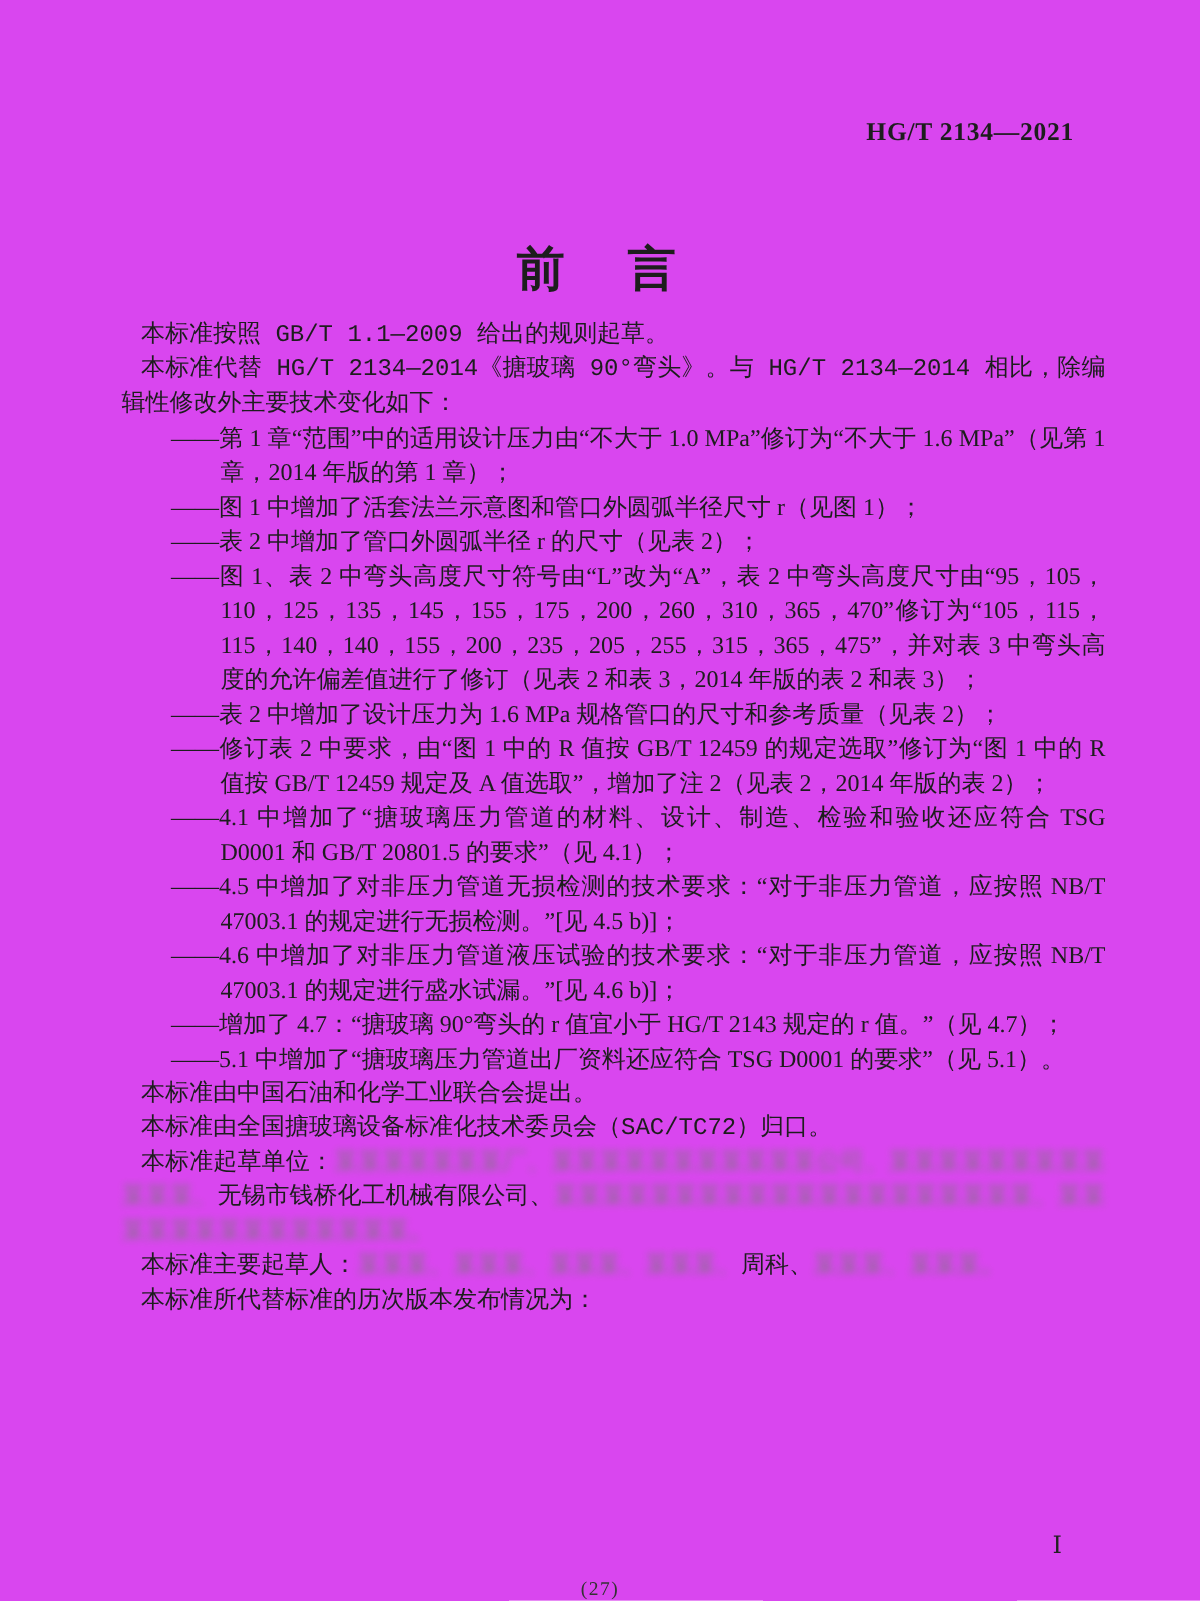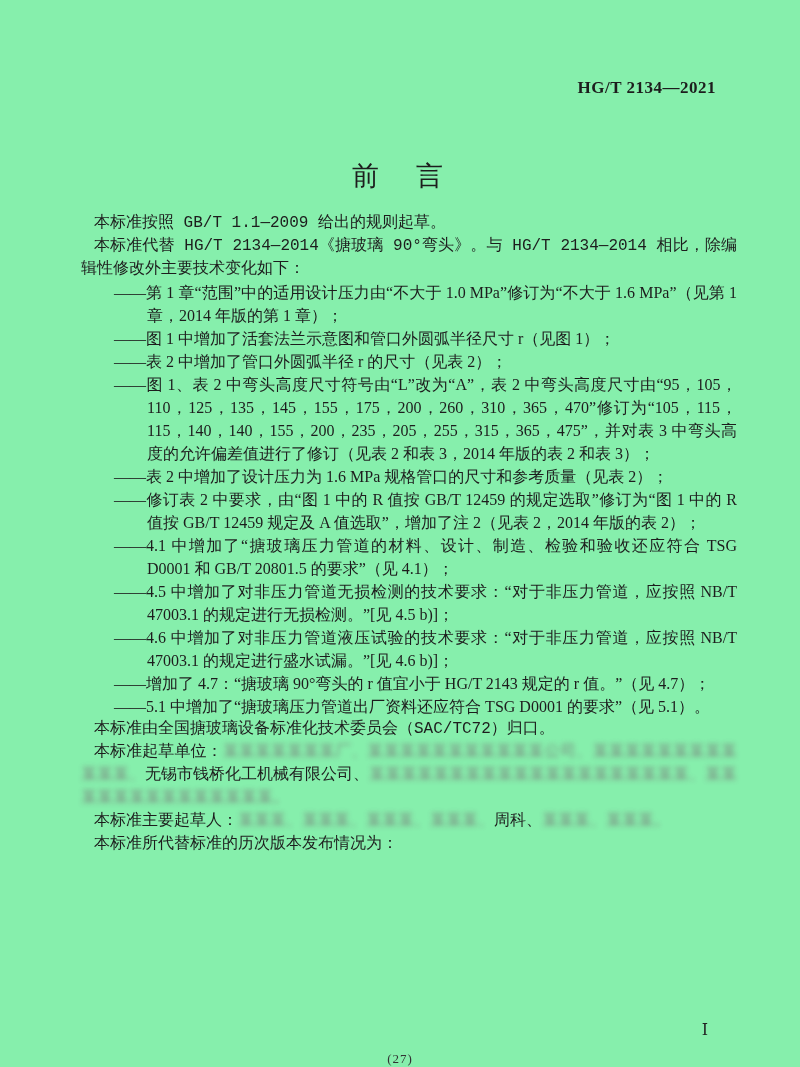--- a/index.html
+++ b/index.html
@@ -1,39 +1,39 @@
 <!DOCTYPE html>
 <html><head>
 <meta charset="utf-8">
 <style>
   html,body{margin:0;padding:0;}
   body{background:#ffffff;}
   .page{
     position:relative;
     width:800px;height:1067px;
-    background:#86efac;
+    background:#d946ef;
     overflow:hidden;
     font-family:"Liberation Serif","DejaVu Serif",serif;
     color:#1d1d1d;
   }
   .standard-number{
     position:absolute;
     top:78px;right:84px;
     font-size:17px;
     font-weight:bold;
     letter-spacing:.5px;
     white-space:nowrap;
   }
   .doc-title{
     position:absolute;
     top:158px;left:0;right:0;
     margin:0;
     text-align:center;
-    font-size:27px;
-    font-weight:normal;
+    font-size:32px;
+    font-weight:bold;
     letter-spacing:5px;
     white-space:pre;
   }
   .body-text{
     position:absolute;
     top:212px;left:81px;
     width:656px;
     font-size:16px;
     line-height:23px;
     text-align:justify;
@@ -76,20 +76,21 @@
       <div class="item"><span>——图 1 中增加了活套法兰示意图和管口外圆弧半径尺寸 r（见图 1）；</span></div>
       <div class="item"><span>——表 2 中增加了管口外圆弧半径 r 的尺寸（见表 2）；</span></div>
       <div class="item"><span>——图 1、表 2 中弯头高度尺寸符号由“L”改为“A”，表 2 中弯头高度尺寸由“95，105，110，125，135，145，155，175，200，260，310，365，470”修订为“105，115，115，140，140，155，200，235，205，255，315，365，475”，并对表 3 中弯头高度的允许偏差值进行了修订（见表 2 和表 3，2014 年版的表 2 和表 3）；</span></div>
       <div class="item"><span>——表 2 中增加了设计压力为 1.6 MPa 规格管口的尺寸和参考质量（见表 2）；</span></div>
       <div class="item"><span>——修订表 2 中要求，由“图 1 中的 R 值按 GB/T 12459 的规定选取”修订为“图 1 中的 R 值按 GB/T 12459 规定及 A 值选取”，增加了注 2（见表 2，2014 年版的表 2）；</span></div>
       <div class="item"><span>——4.1 中增加了“搪玻璃压力管道的材料、设计、制造、检验和验收还应符合 TSG D0001 和 GB/T 20801.5 的要求”（见 4.1）；</span></div>
       <div class="item"><span>——4.5 中增加了对非压力管道无损检测的技术要求：“对于非压力管道，应按照 NB/T 47003.1 的规定进行无损检测。”[见 4.5 b)]；</span></div>
       <div class="item"><span>——4.6 中增加了对非压力管道液压试验的技术要求：“对于非压力管道，应按照 NB/T 47003.1 的规定进行盛水试漏。”[见 4.6 b)]；</span></div>
       <div class="item"><span>——增加了 4.7：“搪玻璃 90°弯头的 r 值宜小于 HG/T 2143 规定的 r 值。”（见 4.7）；</span></div>
       <div class="item"><span>——5.1 中增加了“搪玻璃压力管道出厂资料还应符合 TSG D0001 的要求”（见 5.1）。</span></div>
+      <div class="para"><span>本标准由中国石油和化学工业联合会提出。</span></div>
       <div class="para"><span>本标准由全国搪玻璃设备标准化技术委员会（SAC/TC72）归口。</span></div>
       <div class="para"><span>本标准起草单位：</span><span class="blur">某某某某某某某厂、某某某某某某某某某某某公司、某某某某某某某某某某某某、</span><span>无锡市钱桥化工机械有限公司、</span><span class="blur">某某某某某某某某某某某某某某某某某某某某、某某某某某某某某某某某某某某。</span></div>
       <div class="para"><span>本标准主要起草人：</span><span class="blur">某某某、某某某、某某某、某某某、</span><span>周科、</span><span class="blur">某某某、某某某。</span></div>
       <div class="para"><span>本标准所代替标准的历次版本发布情况为：</span></div>
     </div>
 
   <div class="footer-center">(27)</div>
 
   <div class="footer-page">Ⅰ</div>
 

